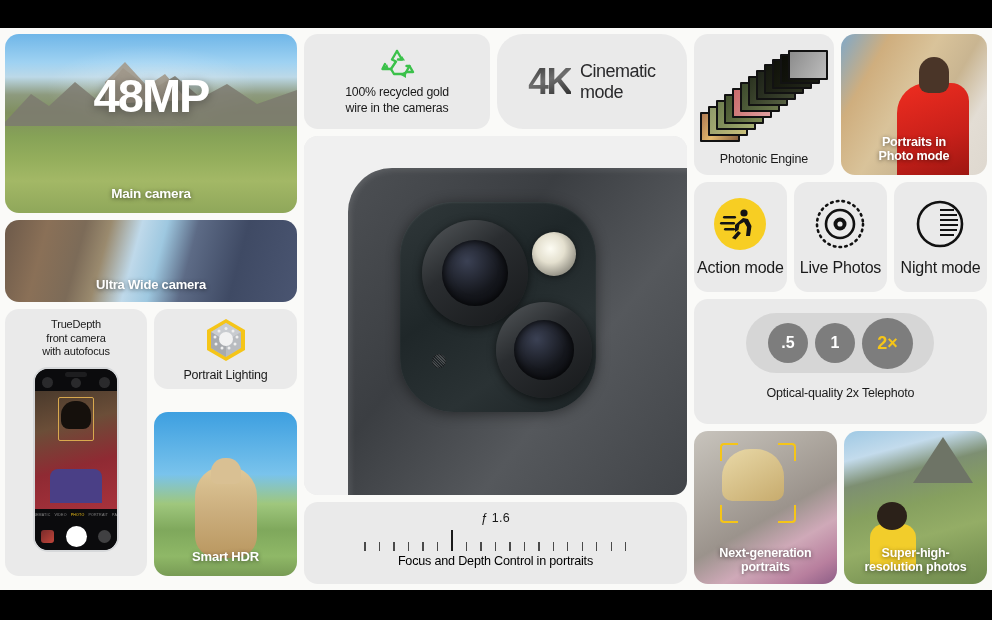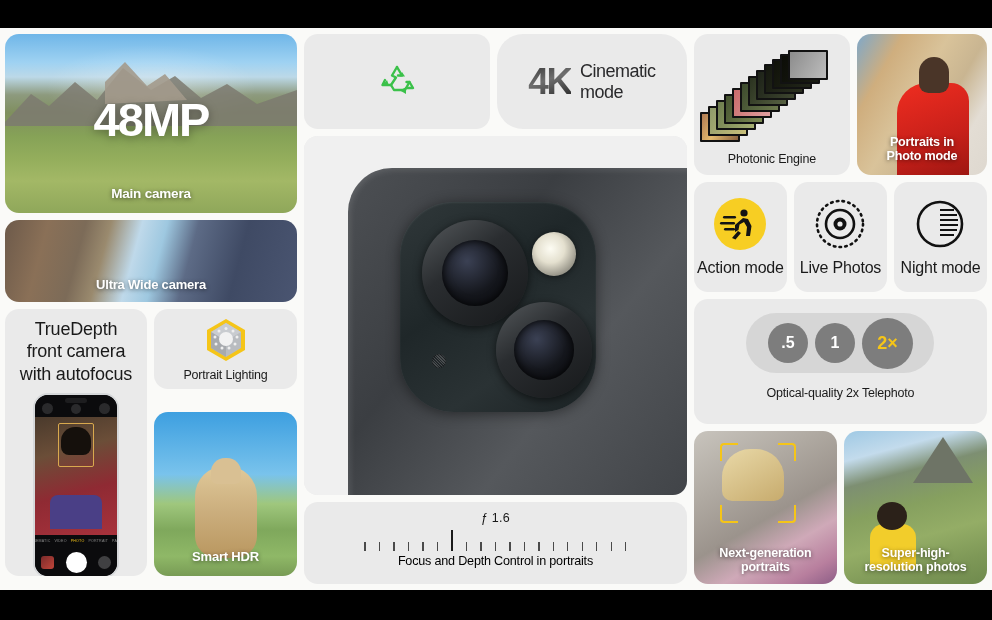--- a/index.html
+++ b/index.html
@@ -62,41 +62,41 @@
     position: absolute; inset: 0;
     background:
       radial-gradient(ellipse 60% 40% at 50% 30%, rgba(255,255,255,.30), transparent 60%),
       linear-gradient(180deg,#6fb6e8 0%, #9fd2f2 16%, #bcd9e8 24%, #8d9a7e 34%,
         #7f8f5e 44%, #86a257 57%, #94ae5c 70%, #a3b866 82%, #8fa75a 100%);
   }
   #mc-peaks {
     position: absolute; left: 0; right: 0; top: 26px; height: 66px;
   }
   #mc-48mp {
-    position: absolute; left: 0; right: 0; top: 58px;
+    position: absolute; left: 0; right: 0; top: 34px;
     text-align: center;
     font-size: 47px; font-weight: bold; color: #fff;
     letter-spacing: -2px;
     text-shadow: 0 2px 10px rgba(0,0,0,.35);
   }
   #main-camera-card .cap { bottom: 12px; font-size: 13.5px; }
 
   #ultrawide-card { height: 82px; }
   #uw-img {
     position: absolute; inset: 0;
     background: linear-gradient(105deg,
       #6d5a4a 0%, #8a7057 14%, #7c6b58 26%, #9a8a6e 34%,
       #bfd9ea 44%, #9ec8e0 52%, #5d6b86 62%, #3f4a64 78%, #4a5571 100%);
   }
   #ultrawide-card .cap { bottom: 9px; font-size: 13px; }
 
   #bottom-left-row { display: flex; gap: 7px; height: 267px; }
   #truedepth-card { width: 142px; padding: 9px 6px 8px; }
   #td-title {
-    text-align: center; font-size: 18px; color: #1a1a1a;
+    text-align: center; font-size: 11px; color: #1a1a1a;
     line-height: 1.24; letter-spacing: -.2px; white-space: pre-line;
   }
   #phone-mock {
     margin: 8px auto 0;
     width: 86px; height: 185px;
     background: #0b0b0d;
     border-radius: 15px;
     border: 2.5px solid #d6d8da;
     position: relative; overflow: hidden;
   }
@@ -247,21 +247,21 @@
   .tick { width: 1.3px; height: 9px; background: #4a4a4a; }
   .tick.major { height: 21px; width: 1.7px; background: #1a1a1a; }
   #focus-caption {
     text-align: center; font-size: 12.6px; color: #000000;
     margin-top: 3px; letter-spacing: -.2px;
   }
 
   
   #right-top-row { display: flex; gap: 7px; height: 141px; }
   #photonic-card {
-    width: 156px; display: flex; flex-direction: column;
+    width: 140px; display: flex; flex-direction: column;
     justify-content: flex-end; padding-bottom: 9px;
   }
   #photonic-stack { position: relative; height: 100px; }
   .pframe {
     position: absolute; width: 40px; height: 30px;
     border: 2.2px solid #121212; border-radius: 1px;
   }
   #photonic-card .card-label { margin-top: 2px; }
   #portraits-photo-card { flex: 1; }
   #pp-img {
@@ -445,20 +445,22 @@
               <path d="M18 4 L13 12.5 L17 14.5 L12 22"></path>
               <path d="M12 22 L3.5 22 L6 17"></path>
               <path d="M12 22 L15 27 L26 27"></path>
               <path d="M26 27 L30.5 19 L27.5 19"></path>
               <path d="M30.5 19 L34 25 L28 25"></path>
             </g>
             <polygon points="23,9 26,13.5 20.5,13.5" fill="#3BC14A"></polygon>
             <polygon points="8,17 10,22.5 4.5,21" fill="#3BC14A"></polygon>
             <polygon points="27,31 21,27.5 27,24" fill="#3BC14A"></polygon>
           </svg>
+          <div id="recycled-text">100% recycled gold
+wire in the cameras</div>
         </div>
 
         <div class="card" id="cinematic-card">
           <div id="four-k">4K</div>
           <div id="cine-text">Cinematic
 mode</div>
         </div>
       </div>
 
       <div class="card" id="camera-hero-card">

